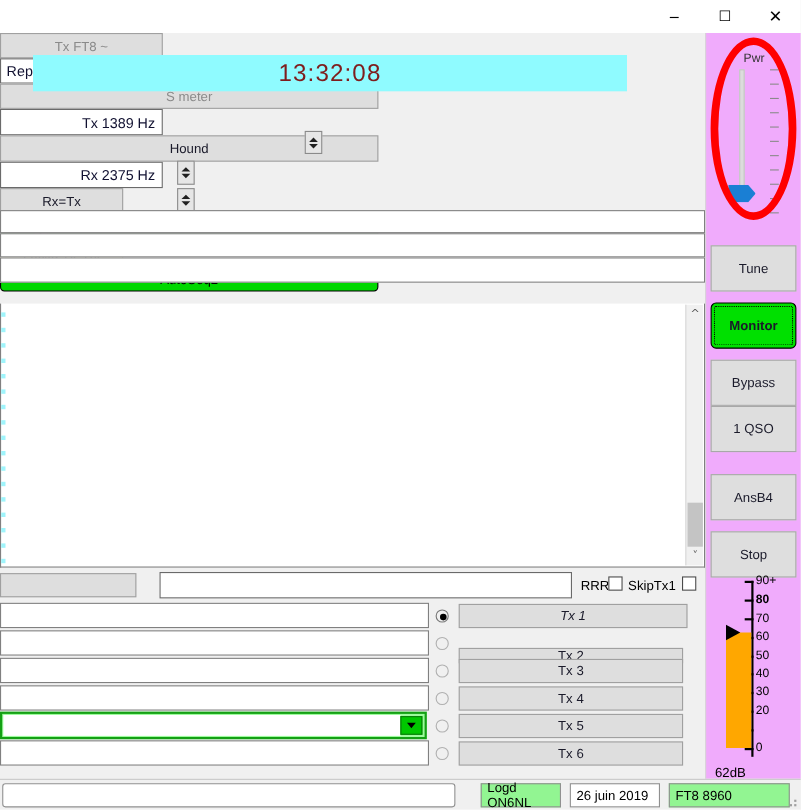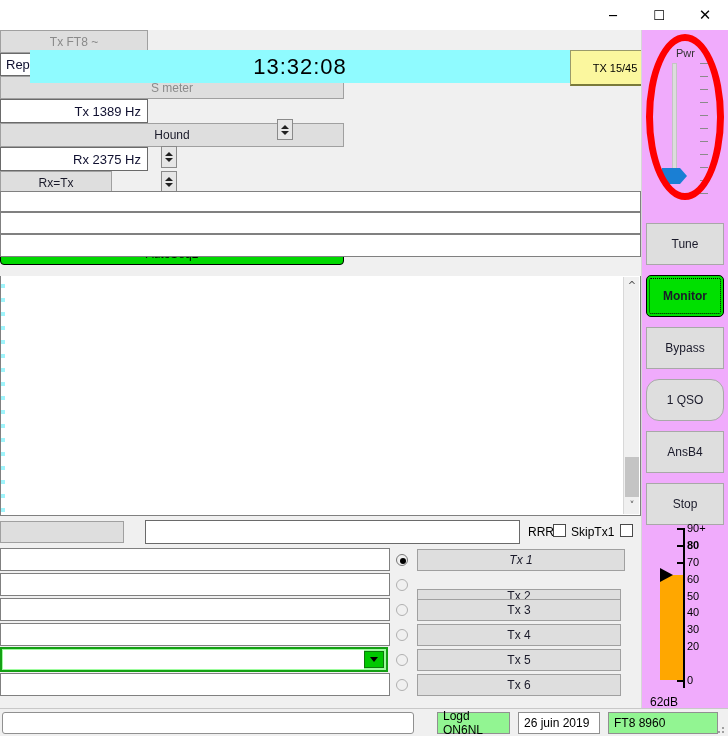--- a/index.html
+++ b/index.html
@@ -31,21 +31,21 @@
 
   
   .topblock{
     position:absolute;left:0;top:30px;width:658px;height:159px;
     background:#f0f0f0;
   }
   .clock{
     position:absolute;left:30px;top:20px;width:540px;height:33px;
     background:#8ffbff;
     display:flex;align-items:center;justify-content:center;
-    color:#000000;font-size:22px;letter-spacing:1px;
+    color:#7f1d1d;font-size:22px;letter-spacing:1px;
     font-family:"Liberation Sans", sans-serif;
   }
   .txslot{
     position:absolute;left:570px;top:20px;width:88px;height:33px;
     background:#fbf79e;border:1px solid #9a9a6a;border-bottom:2px solid #7a7a3a;
     display:flex;align-items:center;justify-content:center;font-size:11px;
   }
 
   .btn{
     box-sizing:border-box;
@@ -212,21 +212,20 @@
 
   <div class="titlebar">
     <div class="wbtn min">‒</div>
     <div class="wbtn max">☐</div>
     <div class="wbtn close">✕</div>
   </div>
 
   <div class="topblock">
 
     <div class="clock">13:32:08</div>
-    <div class="txslot">TX 15/45</div>
 
     <div class="btn dis" style="left:30px;top:88px;width:148px;height:23px;">Tx FT8 ~</div>
 
     <div class="inp left" style="left:181px;top:88px;width:112px;height:23px;">Report -19</div>
     <div class="spin" style="position:absolute;left:277px;top:89px;height:21px;">
         <i class="up"></i>
         <i class="dn"></i>
       </div>
 
     <div class="btn dis" style="left:297px;top:88px;width:344px;height:23px;">S meter</div>
@@ -339,21 +338,21 @@
         <i style="top: 78px;"></i>
         <i style="top: 91px;"></i>
         <i style="top: 104px;"></i>
         <i style="top: 117px;"></i>
         <i style="top: 130px;"></i>
       </div>
 
     <div class="sidebtn" style="top:193px;">Tune</div>
     <div class="sidebtn mon" style="top:245px;font-weight:bold;">Monitor</div>
     <div class="sidebtn" style="top:297px;">Bypass</div>
-    <div class="sidebtn" style="top:349px;border-radius:13px;">1 QSO</div>
+    <div class="sidebtn" style="top:339px;">1 QSO</div>
     <div class="sidebtn" style="top:401px;">AnsB4</div>
     <div class="sidebtn" style="top:453px;">Stop</div>
 
     <div class="smeter">
       <div class="smaxis"></div>
       <div id="smticks">
           <div class="smtick" style="top: 8px;"></div>
           <div class="smlabel" style="top: 3px;">90+</div>
           <div class="smtick" style="top: 24.8889px;"></div>
           <div class="smlabel" style="top: 19.8889px; font-weight: bold;">80</div>

